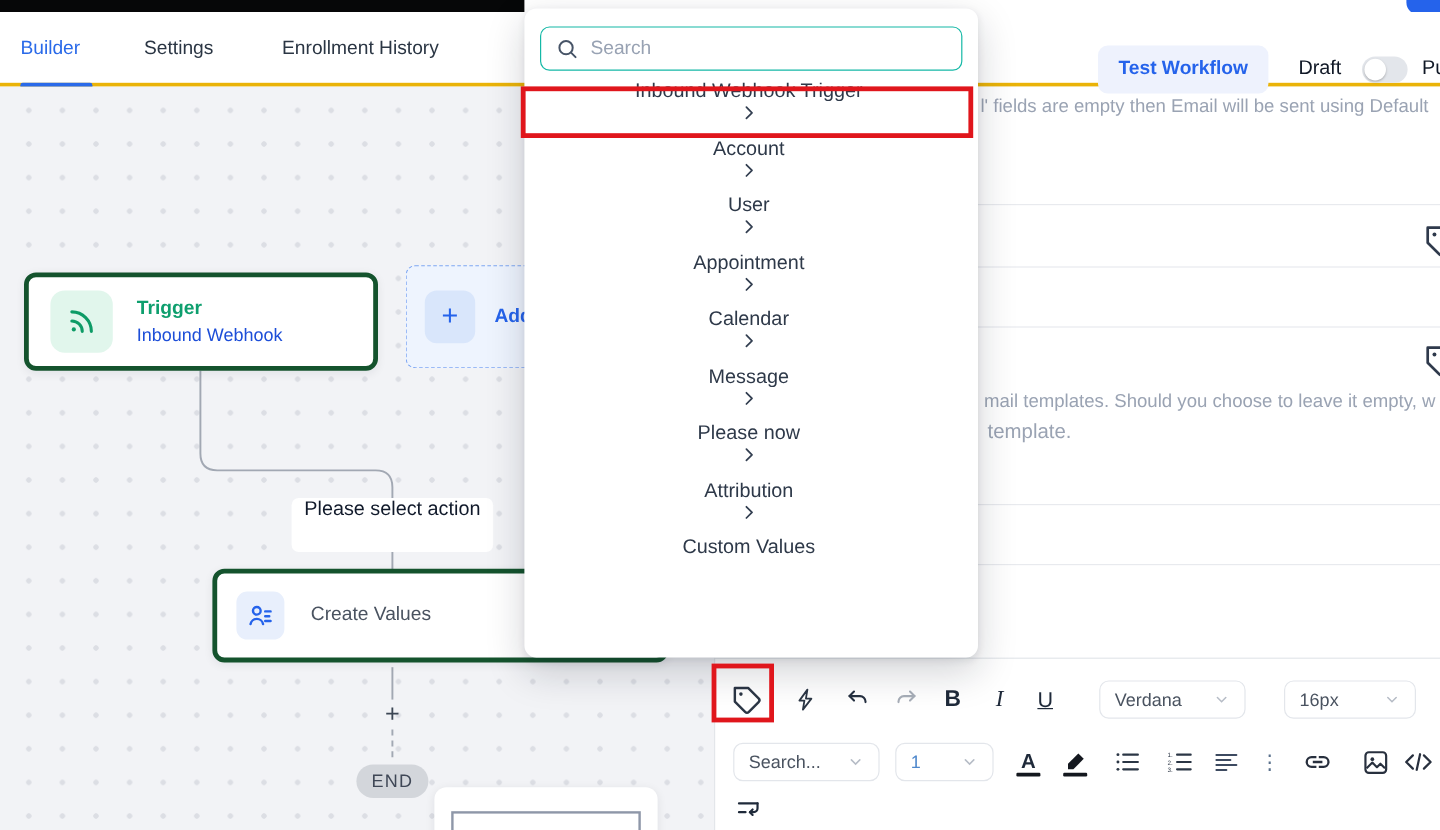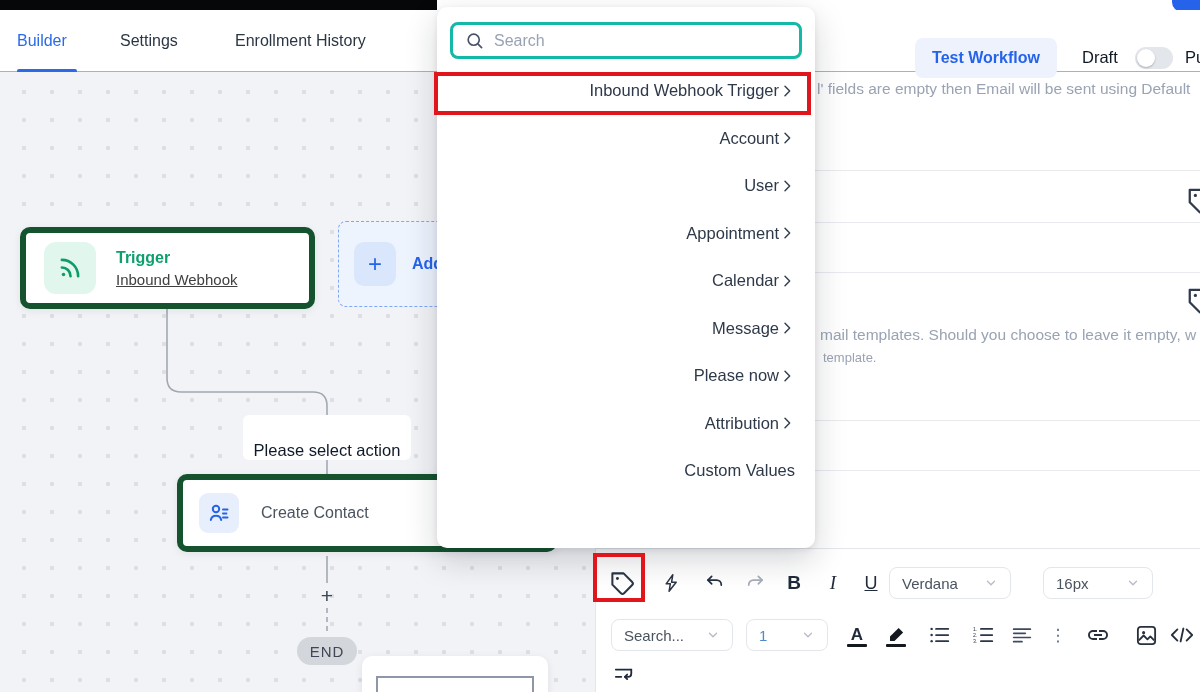--- a/index.html
+++ b/index.html
@@ -5,98 +5,98 @@
   * { margin:0; padding:0; box-sizing:border-box; }
   html,body { width:1200px; height:692px; }
   body {
     position:relative; overflow:hidden; background:#ffffff;
     font-family:"Liberation Sans", sans-serif; color:#1f2733;
   }
   
   .dark-strip { position:absolute; left:0; top:0; width:437px; height:10px; background:#060708; z-index:3; }
   .hairline-top { position:absolute; left:0; top:12px; width:1200px; height:1px; background:#e8eaee; z-index:2; }
   .blue-corner-btn { position:absolute; left:1172px; top:0; width:40px; height:12px; background:#2563eb; border-radius:0 0 0 10px; z-index:3; }
-  .navbar { position:absolute; left:0; top:10px; width:1200px; height:62px; background:#fff; border-bottom:1px solid #eab308; z-index:5; }
+  .navbar { position:absolute; left:0; top:10px; width:1200px; height:62px; background:#fff; border-bottom:3px solid #eab308; z-index:5; }
   .tab { position:absolute; top:0; height:62px; display:flex; align-items:center; font-size:16px; color:#2b3644; cursor:pointer; }
   .tab.active { color:#2a6ae9; }
   .tab.active::after { content:""; position:absolute; left:0; right:0; bottom:0; height:3px; background:#2a6ae9; border-radius:2px 2px 0 0; }
   .tab-builder { left:17px; width:60px; }
   .tab-settings { left:120px; width:70px; }
   .tab-enrollment { left:235px; width:153px; }
   .btn-test { position:absolute; left:915px; top:28px; width:142px; height:40px; background:#eef2fd; color:#2563eb;
     font-size:16px; font-weight:700; border:none; border-radius:8px; display:flex; align-items:center; justify-content:center; cursor:pointer; }
   .draft-label { position:absolute; left:1082px; top:38px; font-size:16.5px; color:#101826; font-weight:500; }
   .toggle { position:absolute; left:1135px; top:37px; width:38px; height:22px; background:#e3e6eb; border-radius:11px; cursor:pointer; }
   .toggle .knob { position:absolute; left:2px; top:2px; width:18px; height:18px; background:#fff; border-radius:50%; box-shadow:0 1px 2px rgba(0,0,0,.25); }
   .publish-label { position:absolute; left:1185px; top:38px; font-size:16.5px; color:#101826; font-weight:500; white-space:nowrap; }
   
   .canvas { position:absolute; left:0; top:72px; width:1200px; height:620px;
     background-color:#f2f3f6;
     background-image:radial-gradient(#dcdee4 2px, transparent 2.5px);
     background-size:28px 28px; background-position:10px 6px; z-index:1; }
   .connectors { position:absolute; left:0; top:72px; width:1200px; height:620px; z-index:2; pointer-events:none; }
-  .node-card { position:absolute; background:#fff; border:6px solid #14532d; border-radius:10px;
+  .node-card { position:absolute; background:#fff; border:4px solid #14532d; border-radius:10px;
     box-shadow:0 2px 8px rgba(16,24,40,.07); display:flex; align-items:center; z-index:4; cursor:pointer; }
   .trigger-card { left:20px; top:227px; width:295px; height:82px; padding-left:18px; }
   .icon-sq { width:52px; height:52px; border-radius:12px; display:flex; align-items:center; justify-content:center; flex:none; }
   .trigger-icon-sq { background:#e1f6ec; }
   .trigger-texts { margin-left:20px; }
   .trigger-title { color:#0e9f6e; font-weight:700; font-size:16px; }
-  .trigger-sub { color:#404040; font-size:15px; margin-top:4px;text-decoration:underline; }
+  .trigger-sub { color:#1d4ed8; font-size:15px; margin-top:4px; }
   .add-box { position:absolute; left:338px; top:221px; width:112px; height:86px; background:#eef4fe;
     border:1.5px dashed #7fa7f3; border-radius:8px; z-index:4; display:flex; align-items:center; padding-left:15px; cursor:pointer; }
   .add-plus-sq { width:42px; height:44px; background:#d9e6fb; border-radius:10px; display:flex; align-items:center; justify-content:center;
     color:#2563eb; font-size:24px; font-weight:400; }
   .add-label { color:#2563eb; font-weight:700; font-size:16px; margin-left:16px; }
   .select-action { position:absolute; left:243px; top:415px; width:168px; height:45px; background:#fff; border-radius:6px;
-    z-index:4; display:flex; align-items:flex-end; justify-content:center; font-size:16.5px; color:#10192a; }
+    z-index:4; display:flex; align-items:flex-start; justify-content:center; font-size:16.5px; color:#10192a; }
   .create-card { left:177px; top:474px; width:380px; height:78px; padding-left:16px; }
   .create-icon-sq { width:40px; height:40px; border-radius:9px; background:#e8effc; }
   .create-label { margin-left:22px; color:#4a5360; font-size:16px; }
   .plus-connector { position:absolute; left:317px; top:585px; width:20px; height:22px; z-index:4; color:#3c4654;
     font-size:21px; display:flex; align-items:center; justify-content:center; cursor:pointer; }
   .end-pill { position:absolute; left:297px; top:637px; width:60px; height:28px; background:#d3d6db; border-radius:14px;
     z-index:4; display:flex; align-items:center; justify-content:center; font-size:15px; letter-spacing:1px; color:#3f4756; }
   .bottom-card { position:absolute; left:362px; top:656px; width:186px; height:60px; background:#fff; border-radius:10px;
     box-shadow:0 2px 8px rgba(16,24,40,.08); z-index:4; }
   .bottom-card .inner-rect { position:absolute; left:14px; top:20px; width:158px; height:40px; border:2px solid #8e97a8; background:#fff; }
   
   .drawer { position:absolute; left:595px; top:72px; width:605px; height:620px; background:#fff; z-index:2; }
   .drawer .divider { position:absolute; left:0; width:605px; height:1px; background:#e8eaee; }
   .helper-line { position:absolute; left:222px; top:8px; width:600px; font-size:15.5px; color:#9aa3b3; white-space:nowrap; }
   .para-line1 { position:absolute; left:225px; top:254px; font-size:15.5px; color:#9aa3b3; white-space:nowrap; }
-  .para-line2 { position:absolute; left:228px; top:278px; font-size:13px; color:#9aa3b3; white-space:nowrap;text-align:right; }
+  .para-line2 { position:absolute; left:228px; top:278px; font-size:17px; color:#9aa3b3; white-space:nowrap;text-align:right; }
   .row-tag { position:absolute; left:591px; width:30px; height:30px; color:#2f3a4c; cursor:pointer; }
   
   .editor { position:absolute; left:0; top:476px; width:605px; height:144px; background:#fff;
     border-top:1px solid #e3e6ea; border-left:1px solid #e3e6ea; }
   .tb-row { position:absolute; left:0; right:0; display:flex; align-items:center; }
   .tb-row1 { top:12px; height:44px; }
   .tb-row2 { top:66px; height:40px; }
   .tb-btn { width:36px; height:36px; display:flex; align-items:center; justify-content:center; color:#2b3645; cursor:pointer; flex:none; }
   .tb-bold { font-size:19px; font-weight:700; color:#1f2a3a; }
   .tb-italic { font-size:19px; font-style:italic; font-family:"Liberation Serif", serif; color:#1f2a3a; }
   .tb-underline { font-size:18px; text-decoration:underline; color:#1f2a3a; }
   .tb-select { height:32px; border:1px solid #e3e6eb; border-radius:8px; display:flex; align-items:center;
     justify-content:space-between; padding:0 12px; font-size:15px; color:#4a5360; cursor:pointer; flex:none; background:#fff; }
   .color-A { position:relative; font-size:17px; font-weight:700; color:#1f2a3a; }
   .underbar { position:absolute; left:8px; right:8px; bottom:6px; height:3px; background:#14181f; border-radius:1px; }
   .dots-v { font-size:17px; color:#5a718c; letter-spacing:0; line-height:1; }
   .wrap-btn { position:absolute; left:10px; top:108px; }
   
   .panel { position:absolute; left:437px; top:7px; width:378px; height:541px; background:#fff; border-radius:10px;
     box-shadow:0 12px 32px rgba(16,24,40,.18), 0 2px 6px rgba(16,24,40,.08); z-index:40; }
-  .search-box { position:absolute; left:13px; top:15px; width:352px; height:37px; border:3px solid #14b8a6; border-radius:8px;
+  .search-box { position:absolute; left:13px; top:15px; width:352px; height:37px; border:1px solid #14b8a6; border-radius:8px;
     display:flex; align-items:center; padding:0 12px; background:#fff; }
   .search-box input { border:none; outline:none; font-size:16px; color:#344054; margin-left:10px; width:280px;
     font-family:"Liberation Sans", sans-serif; background:transparent; }
   .search-box input::placeholder { color:#98a2b3; }
   .menu-list { position:absolute; left:0; top:60px; width:378px; }
-  .menu-item { height:47.5px; display:flex; align-items:center; justify-content:flex-end;
-    padding:0 20px 0 16px; font-size:16.5px; color:#2e3949; cursor:pointer; }
+  .menu-item { height:47.5px; display:flex; align-items:center; justify-content:flex-start;
+    padding:0 20px 0 16px; font-size:16.5px; color:#2e3949; cursor:pointer;flex-direction:column; }
   
   .red-box { position:absolute; border:4px solid #e0161c; z-index:60; pointer-events:none; }
   .red-box1 { left:434px; top:72px; width:377px; height:43px; }
   .red-box2 { left:593px; top:553px; width:52px; height:49px; }
   svg { display:block; }
 </style>
 </head>
 <body>
 
 <div class="canvas"></div>
@@ -154,21 +154,21 @@
 </div>
 
 <div class="node-card create-card">
   <div class="icon-sq create-icon-sq">
     <svg width="24" height="24" viewBox="0 0 24 24" fill="none" stroke="#2563eb" stroke-width="2" stroke-linecap="round">
       <circle cx="9" cy="8" r="3.2"></circle>
       <path d="M3.8 19 a5.3 5.3 0 0 1 10.4 0"></path>
       <path d="M16 8.5 h4.5 M16 12.5 h3.4 M16 16.5 h4.5"></path>
     </svg>
   </div>
-  <span class="create-label">Create Contact</span>
+  <span class="create-label">Create Values</span>
 </div>
 
 <div class="plus-connector">
   <span>+</span>
 </div>
 
 <div class="end-pill">
   <span>END</span>
 </div>
 
@@ -221,21 +221,21 @@
       </div>
       <div class="tb-btn" style="margin-left:4px">
         <svg width="22" height="20" viewBox="0 0 24 24" fill="none" stroke="#a7aeb8" stroke-width="2.1" stroke-linecap="round" stroke-linejoin="round">
           <path d="M16 4 L20.5 8.5 L16 13"></path>
           <path d="M20.5 8.5 H10 a5.5 5.5 0 0 0 -5.5 5.5 v.5"></path>
         </svg>
       </div>
       <div class="tb-btn tb-bold" style="margin-left:3px">B</div>
       <div class="tb-btn tb-italic" style="margin-left:3px">I</div>
       <div class="tb-btn tb-underline" style="margin-left:2px">U</div>
-      <div class="tb-select" style="width:122px">
+      <div class="tb-select" style="margin-left:27px; width:122px">
         <span>Verdana</span>
         <svg width="14" height="14" viewBox="0 0 24 24" fill="none" stroke="#b6bcc6" stroke-width="2.2" stroke-linecap="round">
             <path d="M6 9 L12 15 L18 9"></path>
           </svg>
       </div>
       <div class="tb-select" style="margin-left:32px; width:110px">
         <span>16px</span>
         <svg width="14" height="14" viewBox="0 0 24 24" fill="none" stroke="#b6bcc6" stroke-width="2.2" stroke-linecap="round">
             <path d="M6 9 L12 15 L18 9"></path>
           </svg>

